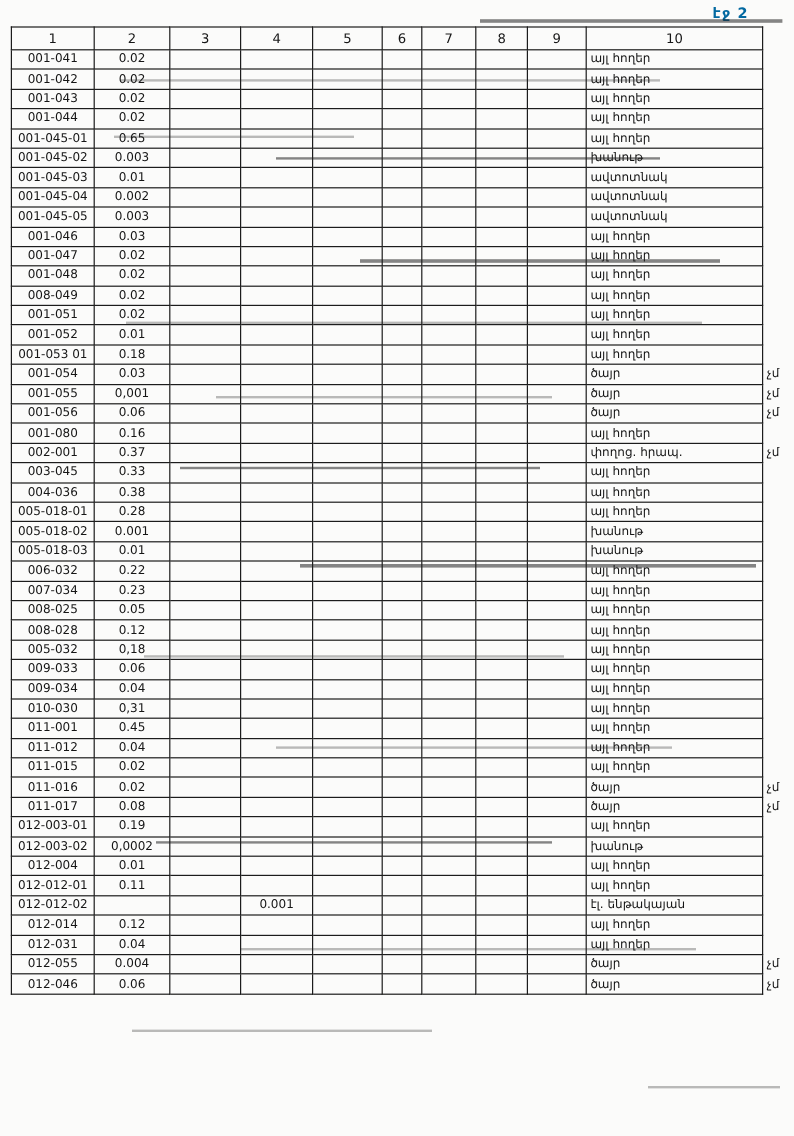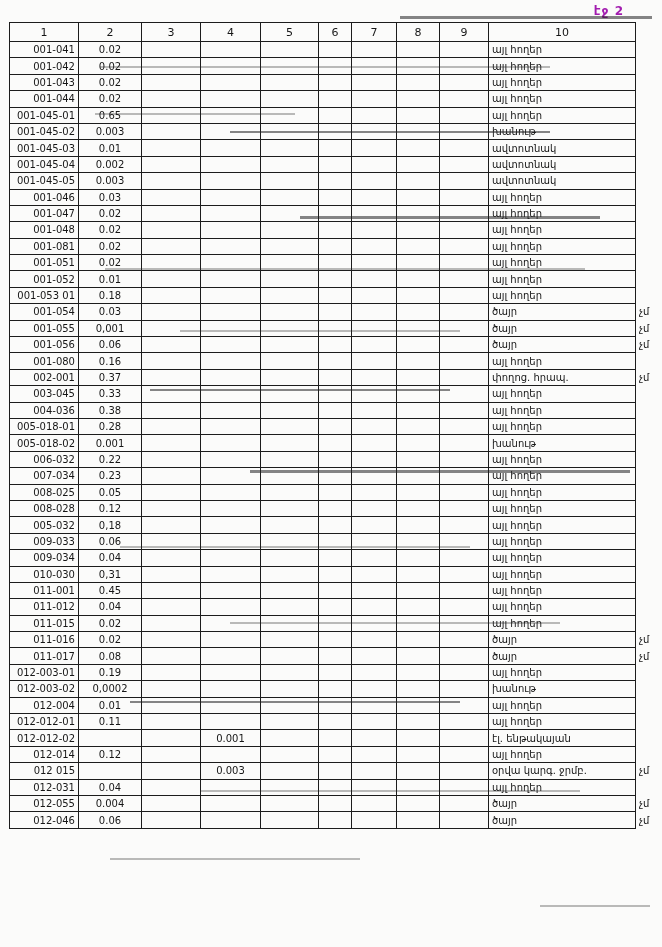--- a/index.html
+++ b/index.html
@@ -6,41 +6,41 @@
   body{
     width:662px;height:947px;
     background:#fbfbfa;
     font-family:"DejaVu Sans", sans-serif;
     color:#111;
     position:relative;
     overflow:hidden;
   }
   .page-label{
     position:absolute;top:4px;right:38px;
-    font-size:12px;font-weight:bold;color:#a21caf;
+    font-size:12px;font-weight:bold;color:#0369a1;
     letter-spacing:1px;
     padding-left:16px;
   }
   table.parcel{
     border-collapse:collapse;
     position:absolute;left:9px;top:22px;
     table-layout:fixed;
   }
   table.parcel th, table.parcel td{
     border:1px solid #1c1c1c;
     font-size:10px;
     height:15.4px;
     padding:0 3px;
     overflow:hidden;white-space:nowrap;
     color:#161616;
   }
   table.parcel th{
     font-size:11px;font-weight:normal;text-align:center;height:18px;
   }
-  td.c-code{text-align:right;}
+  td.c-code{text-align:center;}
   td.c-num{text-align:center;}
   td.c-usage{text-align:left;}
   td.c-note{
     border:none !important;
     font-size:8px;color:#3a3a3a;text-align:left;padding-left:5px;
     background:transparent;
   }
   .artifact{
     position:absolute;background:#222;opacity:.55;pointer-events:none;
   }
@@ -231,21 +231,21 @@
         <td class="c-num"></td>
         <td class="c-num"></td>
         <td class="c-num"></td>
         <td class="c-num"></td>
         <td class="c-num"></td>
         <td class="c-num"></td>
         <td class="c-usage">այլ հողեր</td>
         <td class="c-note"></td>
       </tr>
       <tr>
-        <td class="c-code">001-081</td>
+        <td class="c-code">008-049</td>
         <td class="c-num">0.02</td>
         <td class="c-num"></td>
         <td class="c-num"></td>
         <td class="c-num"></td>
         <td class="c-num"></td>
         <td class="c-num"></td>
         <td class="c-num"></td>
         <td class="c-num"></td>
         <td class="c-usage">այլ հողեր</td>
         <td class="c-note"></td>
@@ -400,20 +400,33 @@
         <td class="c-num"></td>
         <td class="c-num"></td>
         <td class="c-num"></td>
         <td class="c-num"></td>
         <td class="c-num"></td>
         <td class="c-num"></td>
         <td class="c-usage">խանութ</td>
         <td class="c-note"></td>
       </tr>
       <tr>
+        <td class="c-code">005-018-03</td>
+        <td class="c-num">0.01</td>
+        <td class="c-num"></td>
+        <td class="c-num"></td>
+        <td class="c-num"></td>
+        <td class="c-num"></td>
+        <td class="c-num"></td>
+        <td class="c-num"></td>
+        <td class="c-num"></td>
+        <td class="c-usage">խանութ</td>
+        <td class="c-note"></td>
+      </tr>
+      <tr>
         <td class="c-code">006-032</td>
         <td class="c-num">0.22</td>
         <td class="c-num"></td>
         <td class="c-num"></td>
         <td class="c-num"></td>
         <td class="c-num"></td>
         <td class="c-num"></td>
         <td class="c-num"></td>
         <td class="c-num"></td>
         <td class="c-usage">այլ հողեր</td>
@@ -645,33 +658,20 @@
         <td class="c-num">0.12</td>
         <td class="c-num"></td>
         <td class="c-num"></td>
         <td class="c-num"></td>
         <td class="c-num"></td>
         <td class="c-num"></td>
         <td class="c-num"></td>
         <td class="c-num"></td>
         <td class="c-usage">այլ հողեր</td>
         <td class="c-note"></td>
-      </tr>
-      <tr>
-        <td class="c-code">012 015</td>
-        <td class="c-num"></td>
-        <td class="c-num"></td>
-        <td class="c-num">0.003</td>
-        <td class="c-num"></td>
-        <td class="c-num"></td>
-        <td class="c-num"></td>
-        <td class="c-num"></td>
-        <td class="c-num"></td>
-        <td class="c-usage">օրվա կարգ. ջրմբ.</td>
-        <td class="c-note">չմ</td>
       </tr>
       <tr>
         <td class="c-code">012-031</td>
         <td class="c-num">0.04</td>
         <td class="c-num"></td>
         <td class="c-num"></td>
         <td class="c-num"></td>
         <td class="c-num"></td>
         <td class="c-num"></td>
         <td class="c-num"></td>

